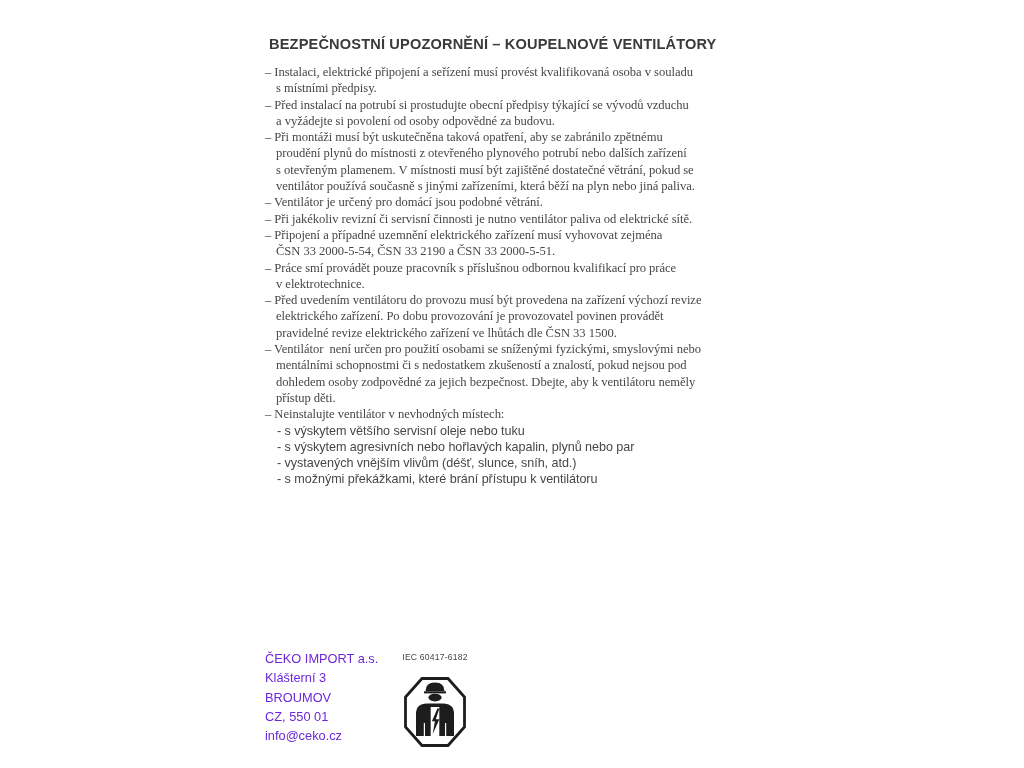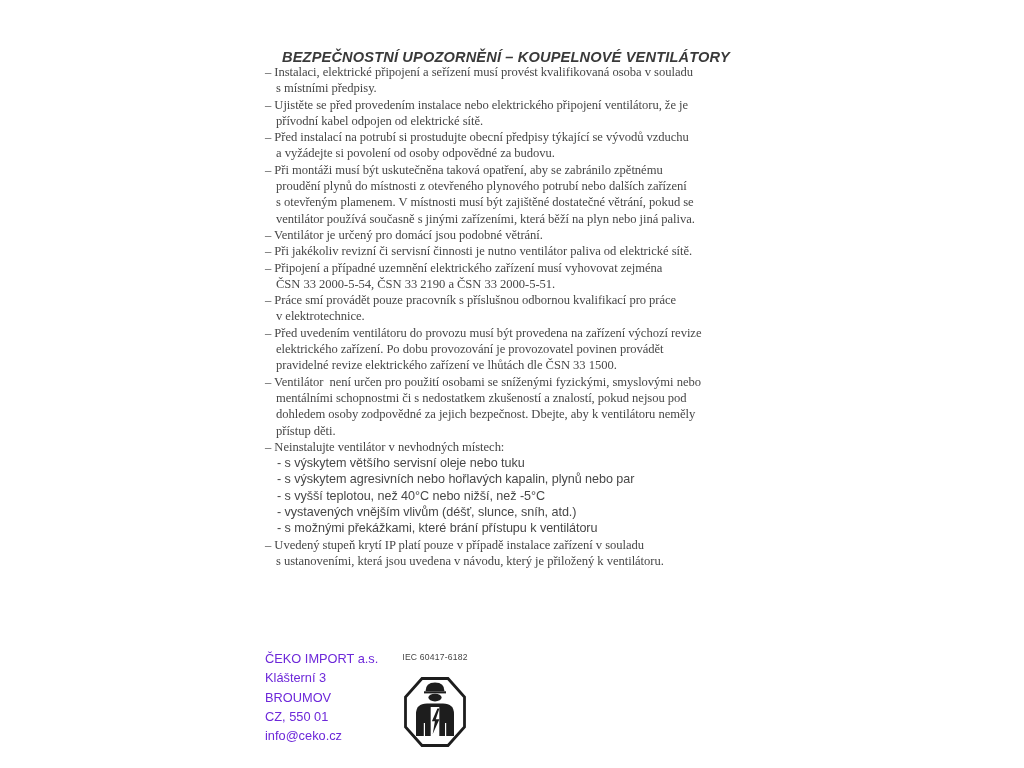--- a/index.html
+++ b/index.html
@@ -16,27 +16,26 @@
   }
   .page {
     position: absolute;
     inset: 0;
     background: #ffffff;
   }
   .title {
     position: absolute;
     left: 266px;
     top: 33px;
-    margin: 16px;
+    margin: 3px;
     font-size: 14.6px;
     font-weight: bold;
     letter-spacing: 0.15px;
     color: #3a3a3a;
     white-space: nowrap;
-    font-style: italic;
   }
   .content {
     position: absolute;
     left: 265px;
     top: 64px;
     width: 540px;
     font-size: 12.6px;
     line-height: 16.3px;
     color: #474747;
     letter-spacing: -0.05px;
@@ -81,22 +80,20 @@
 </head>
 <body>
 
 <div class="page">
 
   <h1 class="title">BEZPEČNOSTNÍ UPOZORNĚNÍ – KOUPELNOVÉ VENTILÁTORY</h1>
 
   <div class="content" id="warning-list">
       <div class="bullet">– Instalaci, elektrické připojení a seřízení musí provést kvalifikovaná osoba v souladu
 s místními předpisy.</div>
-      <div class="bullet">– Ujistěte se před provedením instalace nebo elektrického připojení ventilátoru, že je
-přívodní kabel odpojen od elektrické sítě.</div>
       <div class="bullet">– Před instalací na potrubí si prostudujte obecní předpisy týkající se vývodů vzduchu
 a vyžádejte si povolení od osoby odpovědné za budovu.</div>
       <div class="bullet">– Při montáži musí být uskutečněna taková opatření, aby se zabránilo zpětnému
 proudění plynů do místnosti z otevřeného plynového potrubí nebo dalších zařízení
 s otevřeným plamenem. V místnosti musí být zajištěné dostatečné větrání, pokud se
 ventilátor používá současně s jinými zařízeními, která běží na plyn nebo jiná paliva.</div>
       <div class="bullet">– Ventilátor je určený pro domácí jsou podobné větrání.</div>
       <div class="bullet">– Při jakékoliv revizní či servisní činnosti je nutno ventilátor paliva od elektrické sítě.</div>
       <div class="bullet">– Připojení a případné uzemnění elektrického zařízení musí vyhovovat zejména
 ČSN 33 2000-5-54, ČSN 33 2190 a ČSN 33 2000-5-51.</div>
@@ -105,25 +102,22 @@
       <div class="bullet">– Před uvedením ventilátoru do provozu musí být provedena na zařízení výchozí revize
 elektrického zařízení. Po dobu provozování je provozovatel povinen provádět
 pravidelné revize elektrického zařízení ve lhůtách dle ČSN 33 1500.</div>
       <div class="bullet">– Ventilátor  není určen pro použití osobami se sníženými fyzickými, smyslovými nebo
 mentálními schopnostmi či s nedostatkem zkušeností a znalostí, pokud nejsou pod
 dohledem osoby zodpovědné za jejich bezpečnost. Dbejte, aby k ventilátoru neměly
 přístup děti.</div>
       <div class="bullet">– Neinstalujte ventilátor v nevhodných místech:</div>
       <div class="sub-bullet">- s výskytem většího servisní oleje nebo tuku</div>
       <div class="sub-bullet">- s výskytem agresivních nebo hořlavých kapalin, plynů nebo par</div>
-      <div class="sub-bullet">- s vyšší teplotou, než 40°C nebo nižší, než -5°C</div>
       <div class="sub-bullet">- vystavených vnějším vlivům (déšť, slunce, sníh, atd.)</div>
       <div class="sub-bullet">- s možnými překážkami, které brání přístupu k ventilátoru</div>
-      <div class="bullet">– Uvedený stupeň krytí IP platí pouze v případě instalace zařízení v souladu
-s ustanoveními, která jsou uvedena v návodu, který je přiložený k ventilátoru.</div>
     </div>
 
   <div class="address" id="company-address">
       <div>ČEKO IMPORT a.s.</div>
       <div>Klášterní 3</div>
       <div>BROUMOV</div>
       <div>CZ, 550 01</div>
       <div>info@ceko.cz</div>
     </div>
 

